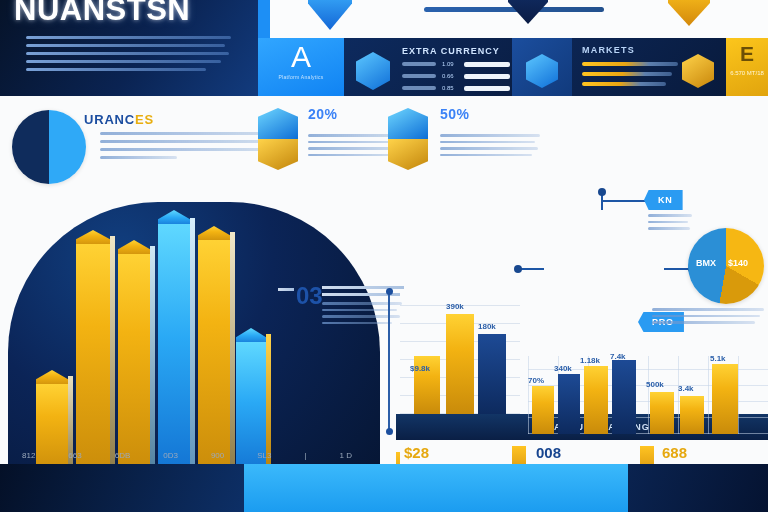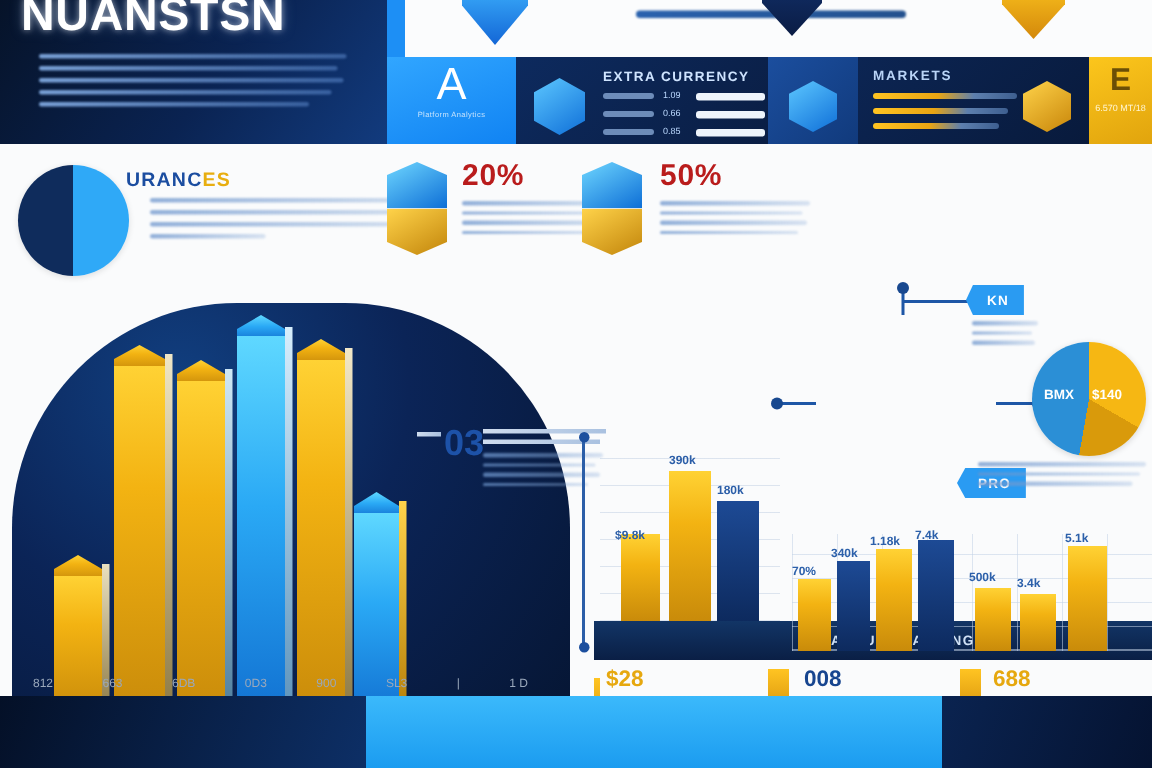--- a/index.html
+++ b/index.html
@@ -165,21 +165,21 @@
   .stat-hex .top {
     position: absolute; left: 0; top: 0; width: 100%; height: 50%;
     background: linear-gradient(150deg, #6fd7ff, #0d6ed6);
     clip-path: polygon(50% 0, 100% 28%, 100% 100%, 0 100%, 0 28%);
   }
   .stat-hex .bot {
     position: absolute; left: 0; bottom: 0; width: 100%; height: 50%;
     background: linear-gradient(150deg, #ffd34a, #c2850b);
     clip-path: polygon(0 0, 100% 0, 100% 72%, 50% 100%, 0 72%);
   }
-  .stat-num { position: absolute; font-size: 20px; font-weight: bold; color: #b91c1c;
+  .stat-num { position: absolute; font-size: 14px; font-weight: bold; color: #3b82f6;
               letter-spacing: .5px; filter: blur(.45px); }
   .stat-lines { position: absolute; }
   .stat-lines .tl { height: 2.5px; margin-bottom: 4px; }
 
   .mid-00 { position: absolute; left: 296px; top: 186px; font-size: 24px; font-weight: bold;
             color: #1d52a8; filter: blur(.45px); }
   .mid-00-rule { position: absolute; height: 3px; background: linear-gradient(90deg,#cfdcee,#a9c1e0); filter: blur(.5px); }
 
   
   .chart2 { position: absolute; left: 400px; top: 208px; width: 120px; height: 110px; }
@@ -414,21 +414,21 @@
         <div class="tl" style="width:88%"></div>
     </div>
 
     <div class="c2-axis-v"></div>
     <div class="c2-dot" style="left:386px; top:192px;"></div>
     <div class="c2-dot" style="left:386px; top:332px;"></div>
 
     <div class="chart2">
       <div class="c2-grid"></div>
       <div class="c2-bar gold-grad" style="left:14px; width:26px; height:58px;"></div>
-      <div class="c2-lab" style="left:10px; top:48px;">$9.8k</div>
+      <div class="c2-lab" style="left:10px; top:60px;">$9.8k</div>
       <div class="c2-bar gold-grad" style="left:46px; width:28px; height:100px;"></div>
       <div class="c2-lab" style="left:46px; top:-2px;">390k</div>
       <div class="c2-bar navy-grad" style="left:78px; width:28px; height:80px;"></div>
       <div class="c2-lab" style="left:78px; top:18px;">180k</div>
     </div>
 
     <div class="c2-base">
       <div class="c2-base-lbl">ANNUAL EARNINGS</div>
     </div>
 

